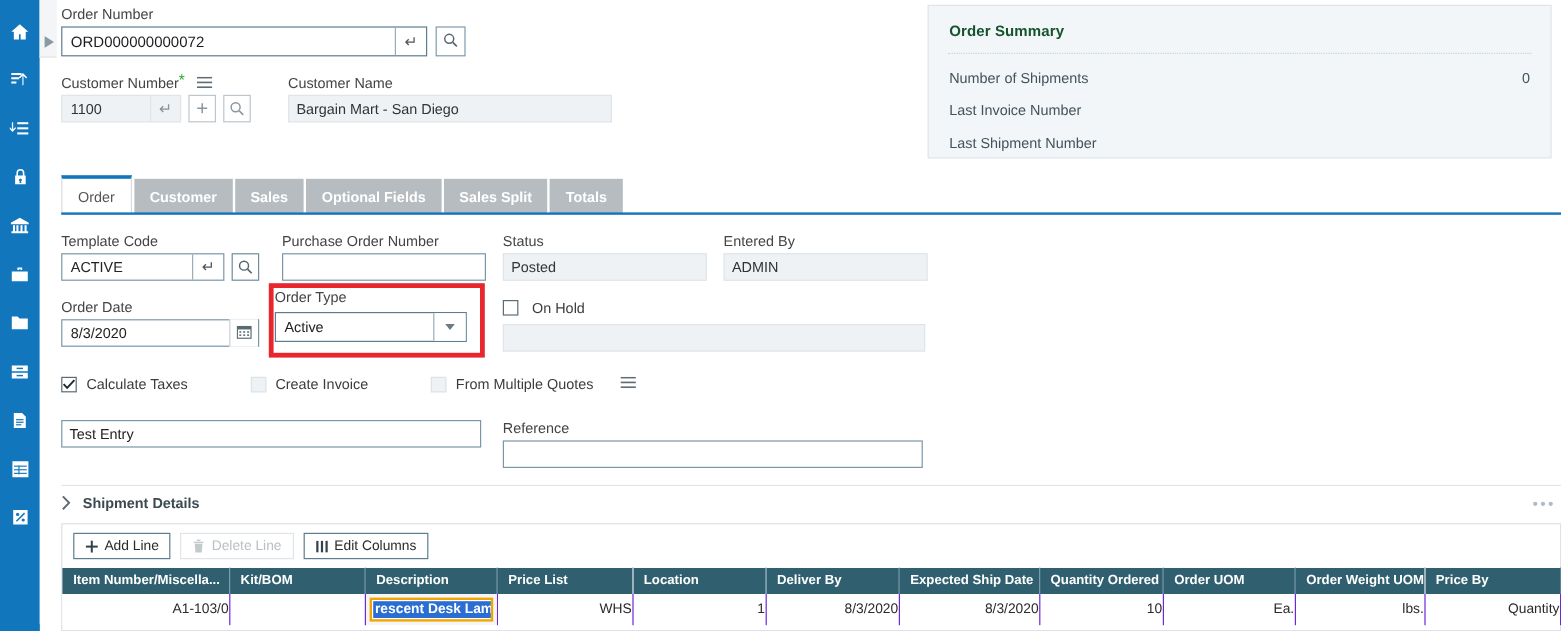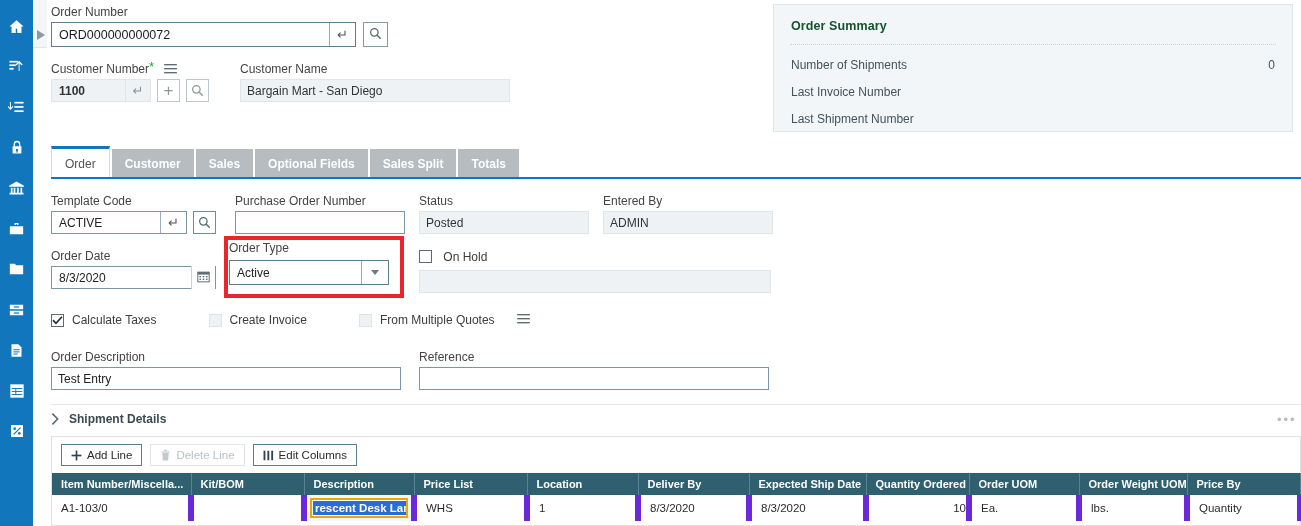--- a/index.html
+++ b/index.html
@@ -194,21 +194,21 @@
 
   
   table.grid{border-collapse:collapse;width:1248px;table-layout:fixed;}
   table.grid th{
     background:#30606f;color:#ffffff;font-size:11px;font-weight:bold;
     text-align:left;padding:0 0 0 9px;height:22px;
     border-right:1px solid #5a8493;white-space:nowrap;overflow:hidden;
   }
   table.grid td{
     height:26px;font-size:11.5px;color:#2b2b2b;padding:0 0 0 9px;
-    border-right:6px solid #6d28d9;background:#fff;white-space:nowrap;overflow:hidden;
+    border-right:1px solid #6d28d9;background:#fff;white-space:nowrap;overflow:hidden;text-align:right;
   }
   td.numcell{text-align:right;padding-right:11px;margin-top:14px;}
   .cell-edit{
     position:relative;padding:0 !important;background:#f3f5f6 !important;
   }
   .cell-edit .editbox{
     margin:1px 3px;height:20px;border:2px solid #f0a500;background:#fff;
     display:flex;align-items:center;box-sizing:border-box;
   }
   .cell-edit .sel{
@@ -360,21 +360,21 @@
             <span class="hamb">
               <svg width="13" height="10" viewBox="0 0 14 11">
                   <rect y="0" width="14" height="1.5" fill="#5f6c74"></rect>
                   <rect y="4.4" width="14" height="1.5" fill="#5f6c74"></rect>
                   <rect y="8.8" width="14" height="1.5" fill="#5f6c74"></rect>
                 </svg>
             </span>
           </span>
           <div class="row" style="gap:6px;">
             <div class="fld disabled" style="width:100px;padding:0;">
-              <span style="flex:1;padding:0 7px;font-weight:bold;">1100</span>
+              <span style="flex:1;padding:0 7px;">1100</span>
               <span style="width:24px;height:21px;display:flex;align-items:center;justify-content:center;border-left:1px solid #dfe5e9;">
                 <span class="enter-glyph" style="color:#8a9198;">↵</span>
               </span>
             </div>
             <div class="btn-sq">
               <span class="plus-glyph">+</span>
             </div>
             <div class="btn-sq">
               <span>
                 <svg width="13" height="13" viewBox="0 0 16 16">
@@ -530,21 +530,20 @@
               <rect y="0" width="14" height="1.5" fill="#5f6c74"></rect>
               <rect y="4.4" width="14" height="1.5" fill="#5f6c74"></rect>
               <rect y="8.8" width="14" height="1.5" fill="#5f6c74"></rect>
             </svg>
         </span>
       </span>
     </div>
 
     <div class="desc-area">
       <div class="f-desc">
-        <span class="lbl">Order Description</span>
         <div class="fld w350">
           <span>Test Entry</span>
         </div>
       </div>
       <div class="f-ref">
         <span class="lbl">Reference</span>
         <div class="fld w350">
           <span></span>
         </div>
       </div>

